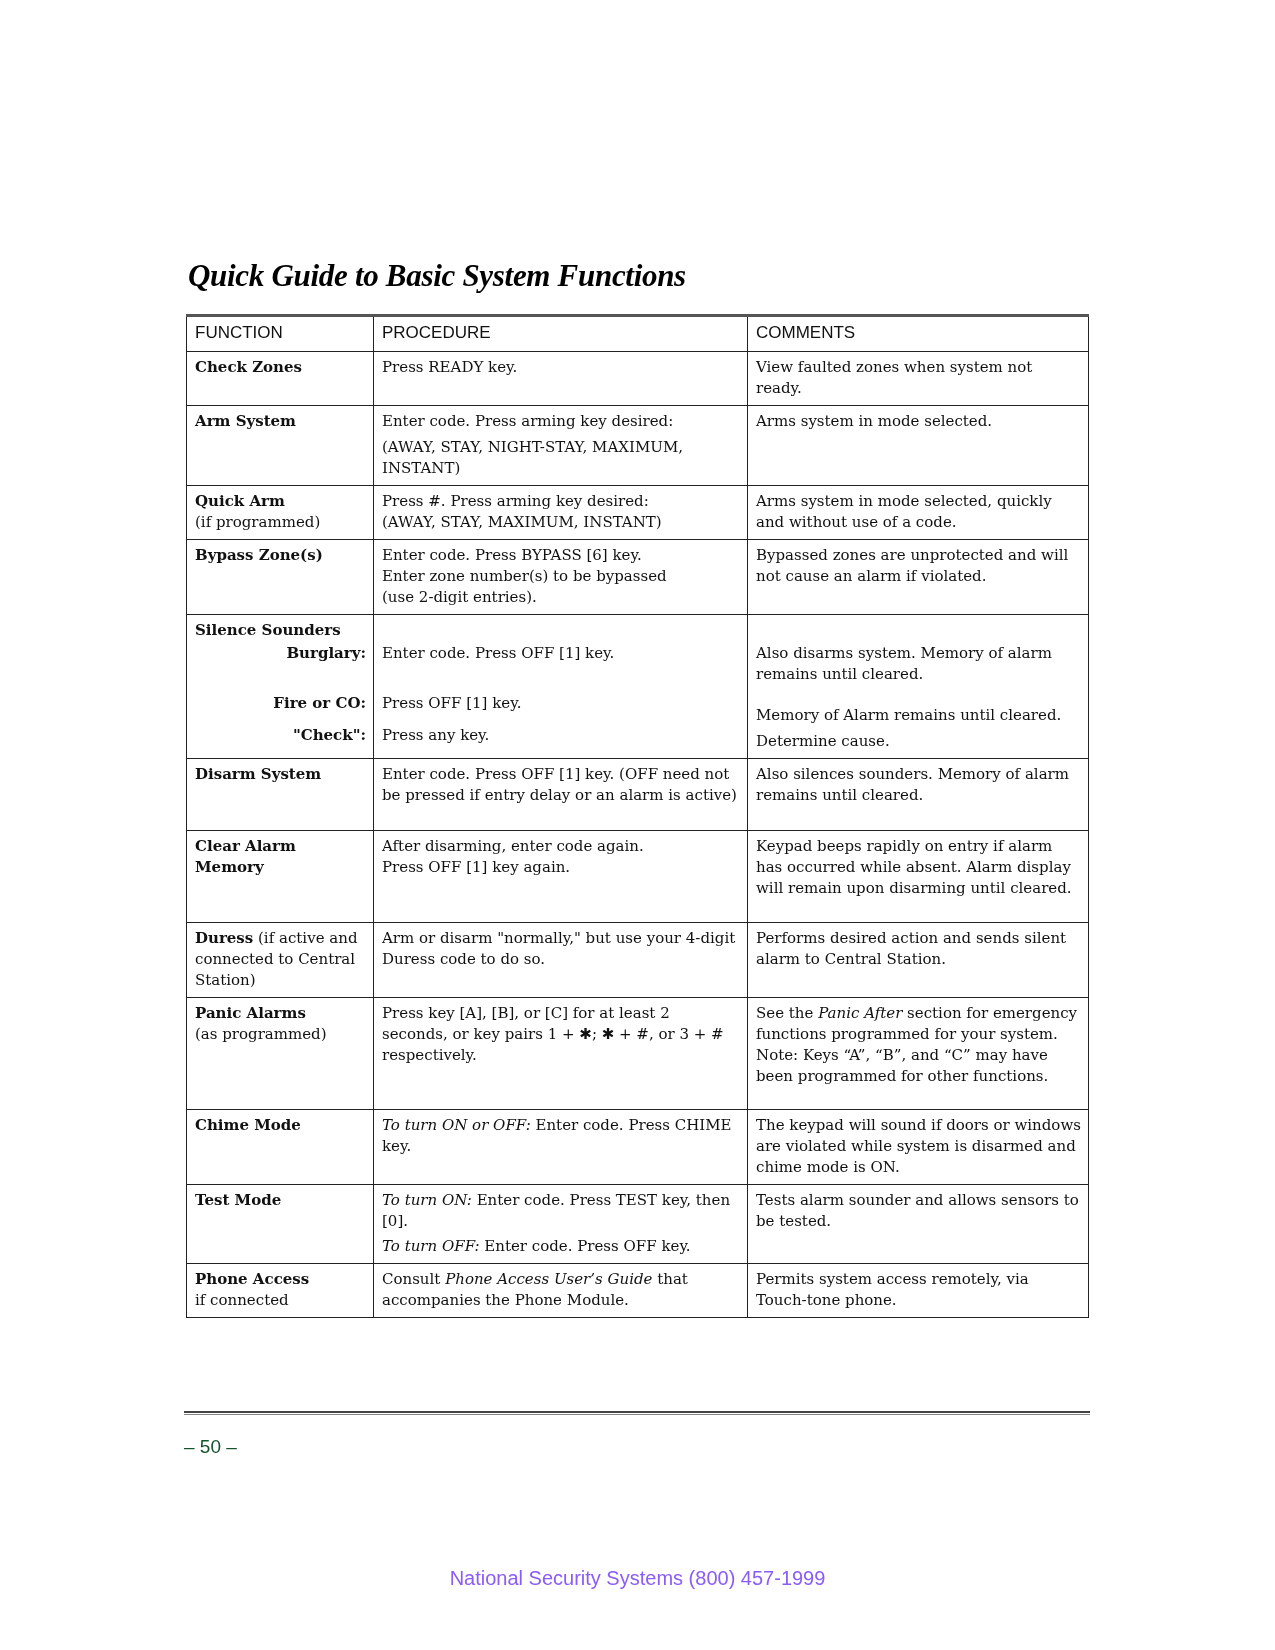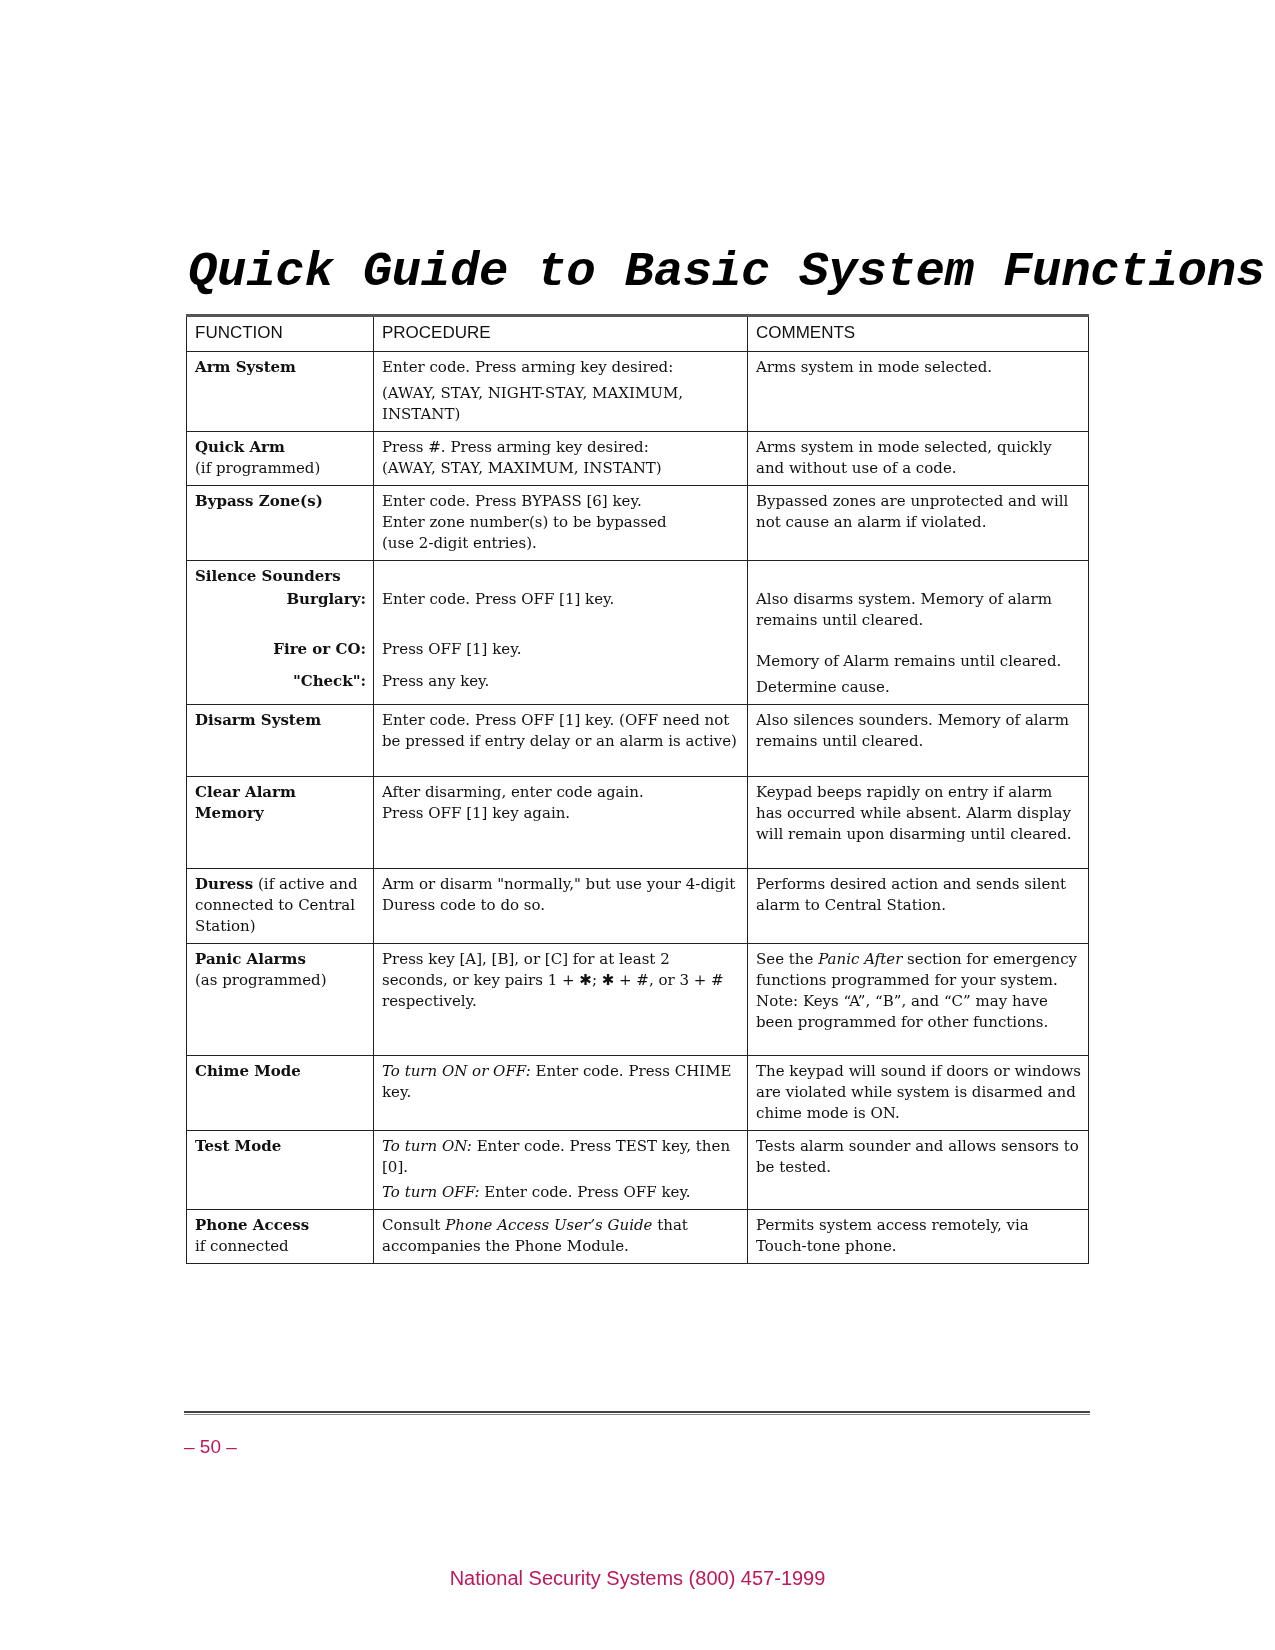--- a/index.html
+++ b/index.html
@@ -1,20 +1,20 @@
 <!DOCTYPE html>
 <html><head>
 <meta charset="utf-8">
 <style>
   html, body { margin: 0; padding: 0; background: #ffffff; }
   body { width: 1275px; height: 1650px; position: relative; overflow: hidden; color: #111; }
   .title {
-    position: absolute; left: 188px; top: 244px;
-    font-family: Liberation Mono, monospace; font-weight: bold; font-style: italic;
-    font-size: 49px; letter-spacing: -0.3px; margin: 0; color: #000;
+    position: absolute; left: 188px; top: 258px;
+    font-family: Liberation Serif, serif; font-weight: bold; font-style: italic;
+    font-size: 31px; letter-spacing: -0.3px; margin: 0; color: #000;
   }
   table.guide {
     position: absolute; left: 186px; top: 314px; width: 902px;
     border-collapse: collapse; table-layout: fixed;
     border-top: 3px solid #555;
   }
   table.guide col.c1 { width: 187px; }
   table.guide col.c2 { width: 374px; }
   table.guide col.c3 { width: 341px; }
   table.guide th, table.guide td {
@@ -31,25 +31,25 @@
   .fn-bold { font-weight: bold; }
   .line { display: block; }
   .gap { display: block; height: 5px; }
   .right { text-align: right; }
   .hr-double {
     position: absolute; left: 184px; top: 1411px; width: 906px; height: 0;
     border-top: 2.5px solid #444; border-bottom: 1px solid #888; padding-top: 1px;
   }
   .page-num {
     position: absolute; left: 184px; top: 1436px;
-    font-family: "Liberation Sans", sans-serif; font-size: 19px; color: #be185d;
+    font-family: "Liberation Sans", sans-serif; font-size: 19px; color: #14532d;
   }
   .footer {
     position: absolute; left: 0; width: 1275px; top: 1567px; text-align: center;
-    font-family: "Liberation Sans", sans-serif; font-size: 20px; color: #be185d;
+    font-family: "Liberation Sans", sans-serif; font-size: 20px; color: #8b5cf6;
   }
 </style>
 </head>
 <body>
 
 <h1 class="title">Quick Guide to Basic System Functions</h1>
 
 <table class="guide">
   <colgroup>
       <col class="c1">
@@ -58,20 +58,25 @@
     </colgroup>
   <thead>
     <tr>
       <th>FUNCTION</th>
       <th>PROCEDURE</th>
       <th>COMMENTS</th>
     </tr>
   </thead>
   <tbody>
 
+    <tr style="height:50px">
+      <td><span class="fn-bold">Check Zones</span></td>
+      <td>Press READY key.</td>
+      <td>View faulted zones when system not ready.</td>
+    </tr>
 
     <tr style="height:78px">
       <td><span class="fn-bold">Arm System</span></td>
       <td>
         <span class="line">Enter code. Press arming key desired:</span>
         <span class="gap"></span>
         <span class="line">(AWAY, STAY, NIGHT-STAY, MAXIMUM, INSTANT)</span>
       </td>
       <td>Arms system in mode selected.</td>
     </tr>

